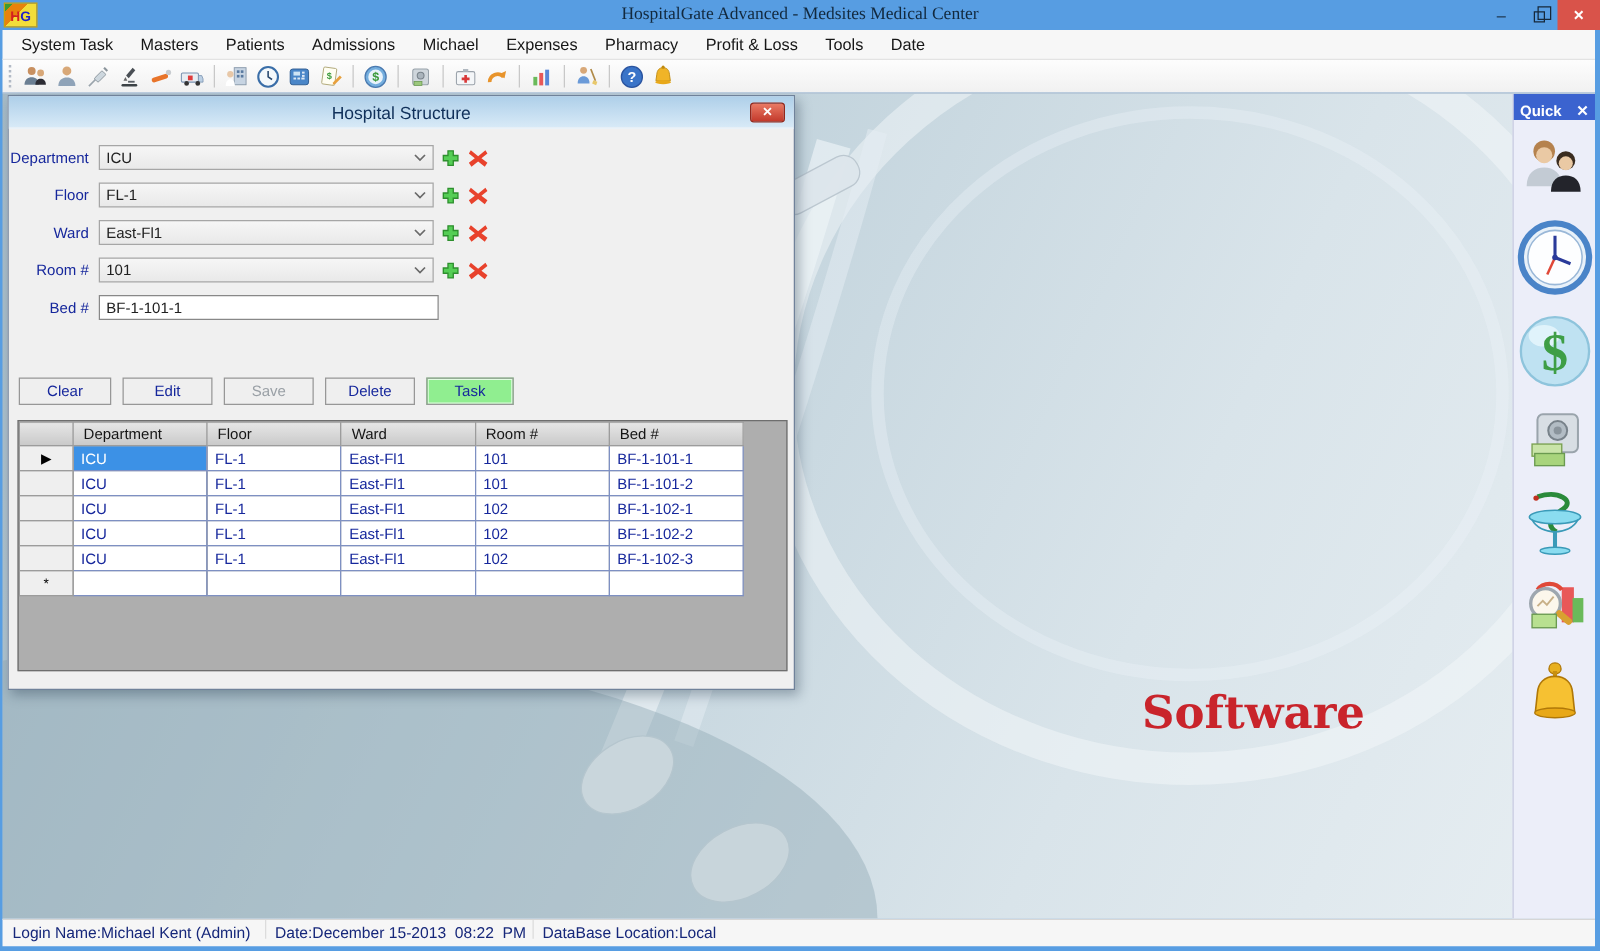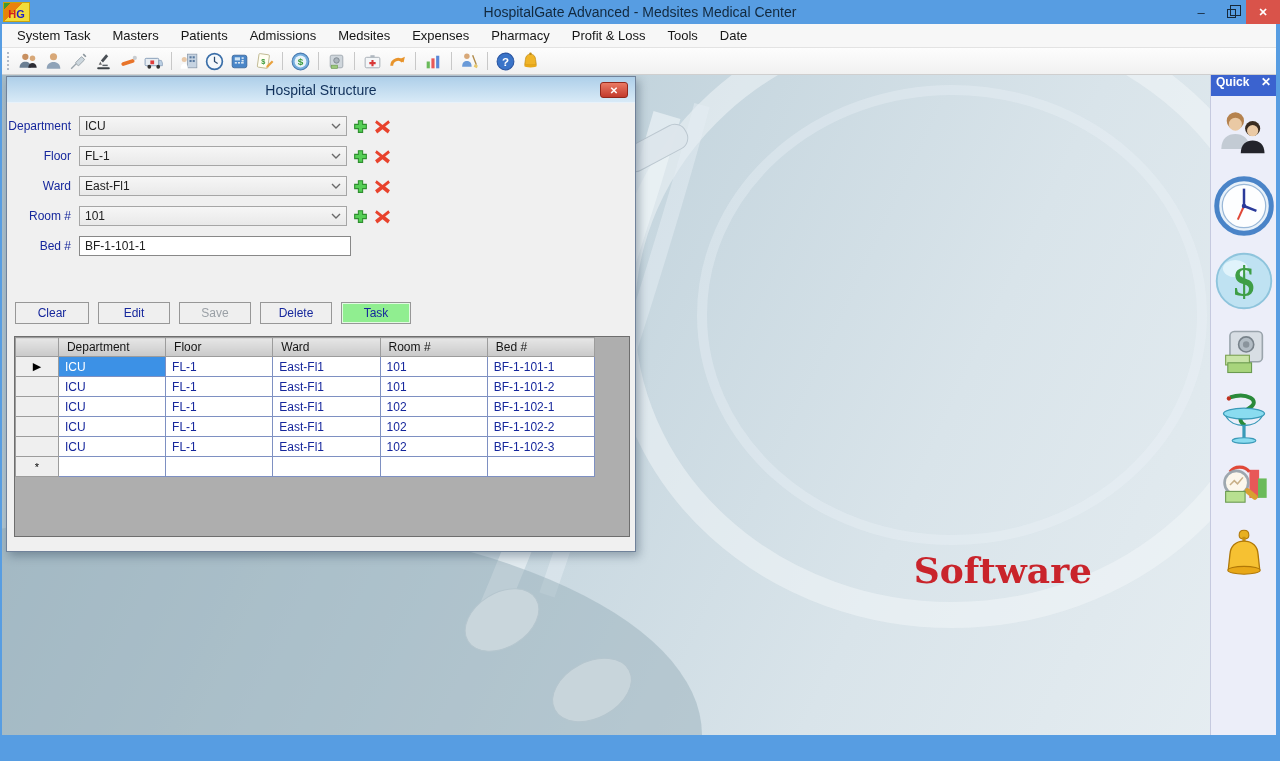--- a/index.html
+++ b/index.html
@@ -6,21 +6,21 @@
   *{box-sizing:border-box;}
   .window{position:relative;width:1280px;height:761px;background:#579de2;font-family:"Liberation Sans",sans-serif;overflow:hidden;}
 
   
   .titlebar{position:absolute;left:0;top:0;right:0;height:24px;background:#579de2;}
   .logo{position:absolute;left:3px;top:2px;width:27px;height:20px;
     background:linear-gradient(135deg,#3f9a2f 0%,#3f9a2f 14%,#e8820c 14%,#e8820c 42%,#f2dd3a 42%);
     border:1px solid #caa20a;display:flex;align-items:flex-end;justify-content:center;font-size:11px;font-weight:bold;line-height:11px;padding-bottom:1px;}
   .logo .lh{color:#d42020;} .logo .lg{color:#2020c8;}
   .win-title{position:absolute;left:0;right:0;top:0;height:24px;text-align:center;line-height:24px;
-    font-size:14px;color:#12293e;}
+    font-size:14px;color:#12293e;font-family:Liberation Serif, serif;}
   .win-controls{position:absolute;right:0;top:0;height:24px;display:flex;align-items:stretch;}
   .win-btn{width:30px;display:flex;align-items:center;justify-content:center;font-size:13px;color:#16283a;cursor:default;}
   .win-btn.close{width:34px;background:#d9534a;color:#fff;font-size:11px;font-weight:bold;}
   .restore-glyph{position:relative;width:9px;height:9px;border:1px solid #16283a;margin-top:3px;}
   .restore-glyph::before{content:'';position:absolute;left:2px;top:-5px;width:9px;height:9px;border:1px solid #16283a;}
 
   
   .menubar{position:absolute;left:2px;right:4px;top:24px;height:24px;background:#f7f7f7;border-bottom:1px solid #e3e3e3;display:flex;align-items:center;padding-left:4px;}
   .menu-item{padding:16px 11px;font-size:13px;color:#161616;line-height:24px;}
 
@@ -36,21 +36,21 @@
     background:linear-gradient(115deg,#a7bcc8 0%,#c3d4dd 40%,#d9e4ea 70%,#e7eef2 100%);overflow:hidden;}
   .bg-art{position:absolute;left:0;top:0;width:100%;height:100%;}
 
   
   .watermark{position:absolute;left:534px;top:478px;width:560px;font-family:"DejaVu Serif","Liberation Serif",serif;}
   .wm-main{font-size:73px;line-height:0.92;white-space:nowrap;}
   .wm-sub{text-align:right;font-size:36px;font-weight:bold;padding-right:4px;margin-top:-4px;}
 
   
   .quick-panel{position:absolute;right:0;top:0;bottom:0;width:66px;background:#eceef9;border-left:1px solid #c6cadf;}
-  .quick-header{height:21px;background:#3b63cf;color:#fff;display:flex;align-items:flex-start;padding:0 5px;}
+  .quick-header{height:21px;background:#3b63cf;color:#fff;display:flex;align-items:flex-end;padding:0 5px;}
   .quick-title{font-size:12px;font-weight:bold;flex:1;}
   .quick-close{font-size:12px;font-weight:bold;cursor:default;}
   .quick-icons{display:flex;flex-direction:column;align-items:center;padding-top:12px;gap:13px;}
   .q-icon{width:54px;height:54px;}
   .q-icon:nth-child(2),.q-icon:nth-child(3){width:62px;height:62px;}
   .q-icon svg{width:100%;height:100%;}
 
   
   .dialog{position:absolute;left:4px;top:1px;width:630px;height:476px;background:#f0f0f0;border:1px solid #70829a;box-shadow:3px 4px 9px rgba(30,50,70,.35);}
   .dialog-titlebar{height:26px;background:linear-gradient(#aecfe9,#d8eaf7);border-bottom:1px solid #e8f2fa;position:relative;text-align:center;}
@@ -110,21 +110,21 @@
           <span>✕</span>
         </div>
     </div>
   </div>
 
   <div class="menubar">
     <span class="menu-item">System Task</span>
     <span class="menu-item">Masters</span>
     <span class="menu-item">Patients</span>
     <span class="menu-item">Admissions</span>
-    <span class="menu-item">Medsites</span>
+    <span class="menu-item">Michael</span>
     <span class="menu-item">Expenses</span>
     <span class="menu-item">Pharmacy</span>
     <span class="menu-item">Profit &amp; Loss</span>
     <span class="menu-item">Tools</span>
     <span class="menu-item">Date</span>
   </div>
 
   <div class="toolbar">
     <div class="grip"></div>
     <div class="tb-icons" id="toolbar-icons">
@@ -528,14 +528,21 @@
                   <td></td>
                   <td></td>
                 </tr>
               </tbody>
           </table>
         </div>
       </div>
     </div>
   </div>
 
+  <div class="statusbar">
+    <span class="st-login">Login Name:Michael Kent (Admin)</span>
+    <span class="st-date">Date:December 15-2013  08:22  PM</span>
+    <span class="st-db">DataBase Location:Local</span>
+    <span class="st-sep" style="left:210px"></span>
+    <span class="st-sep" style="left:424px"></span>
+  </div>
 
 </div>
 
 </body></html>

